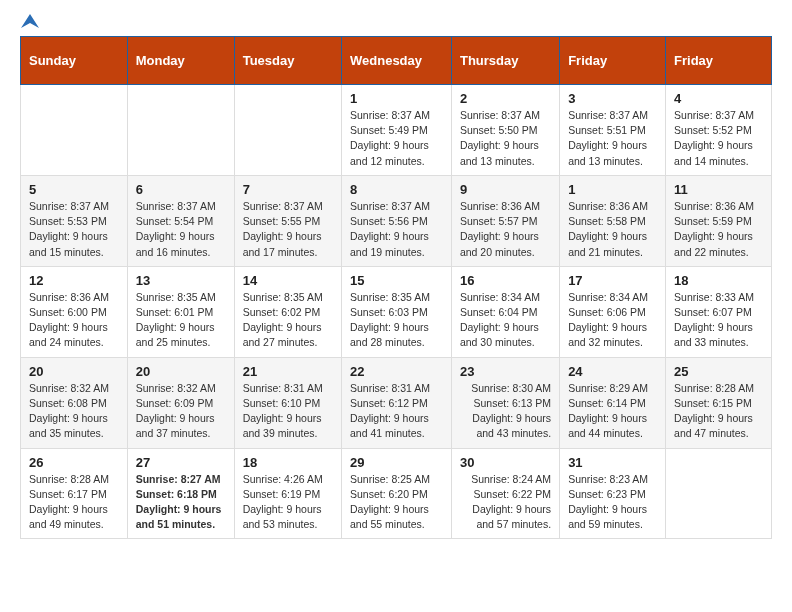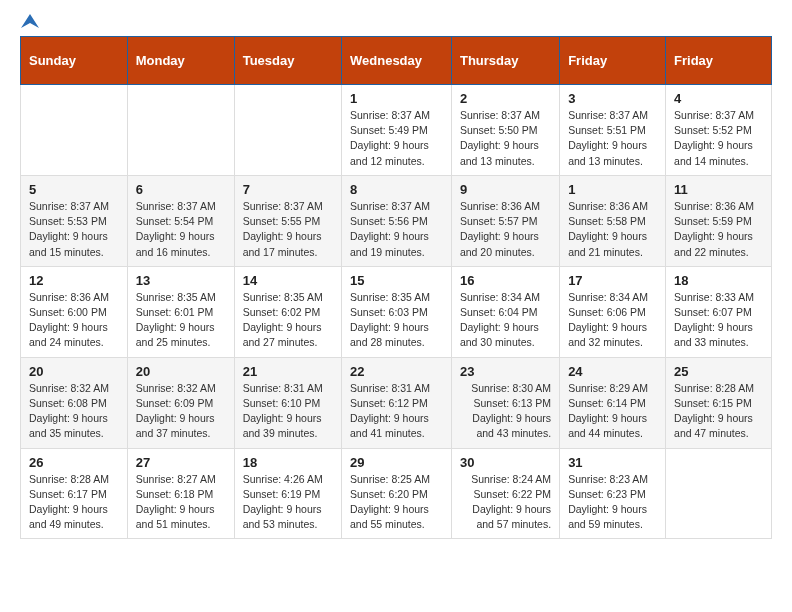--- a/index.html
+++ b/index.html
@@ -279,21 +279,21 @@
         </tr>
         <tr>
           <td>
             <div class="day-number">26</div>
             <div class="day-detail" style="white-space: pre-line;">Sunrise: 8:28 AM
 Sunset: 6:17 PM
 Daylight: 9 hours and 49 minutes.</div>
           </td>
           <td>
             <div class="day-number">27</div>
-            <div class="day-detail" style="white-space: pre-line;">Sunrise: 8:27 AM
+            <div class="day-detail" style="white-space: pre-line; font-weight: bold;">Sunrise: 8:27 AM
 Sunset: 6:18 PM
 Daylight: 9 hours and 51 minutes.</div>
           </td>
           <td>
             <div class="day-number">18</div>
             <div class="day-detail" style="white-space: pre-line;">Sunrise: 4:26 AM
 Sunset: 6:19 PM
 Daylight: 9 hours and 53 minutes.</div>
           </td>
           <td>

